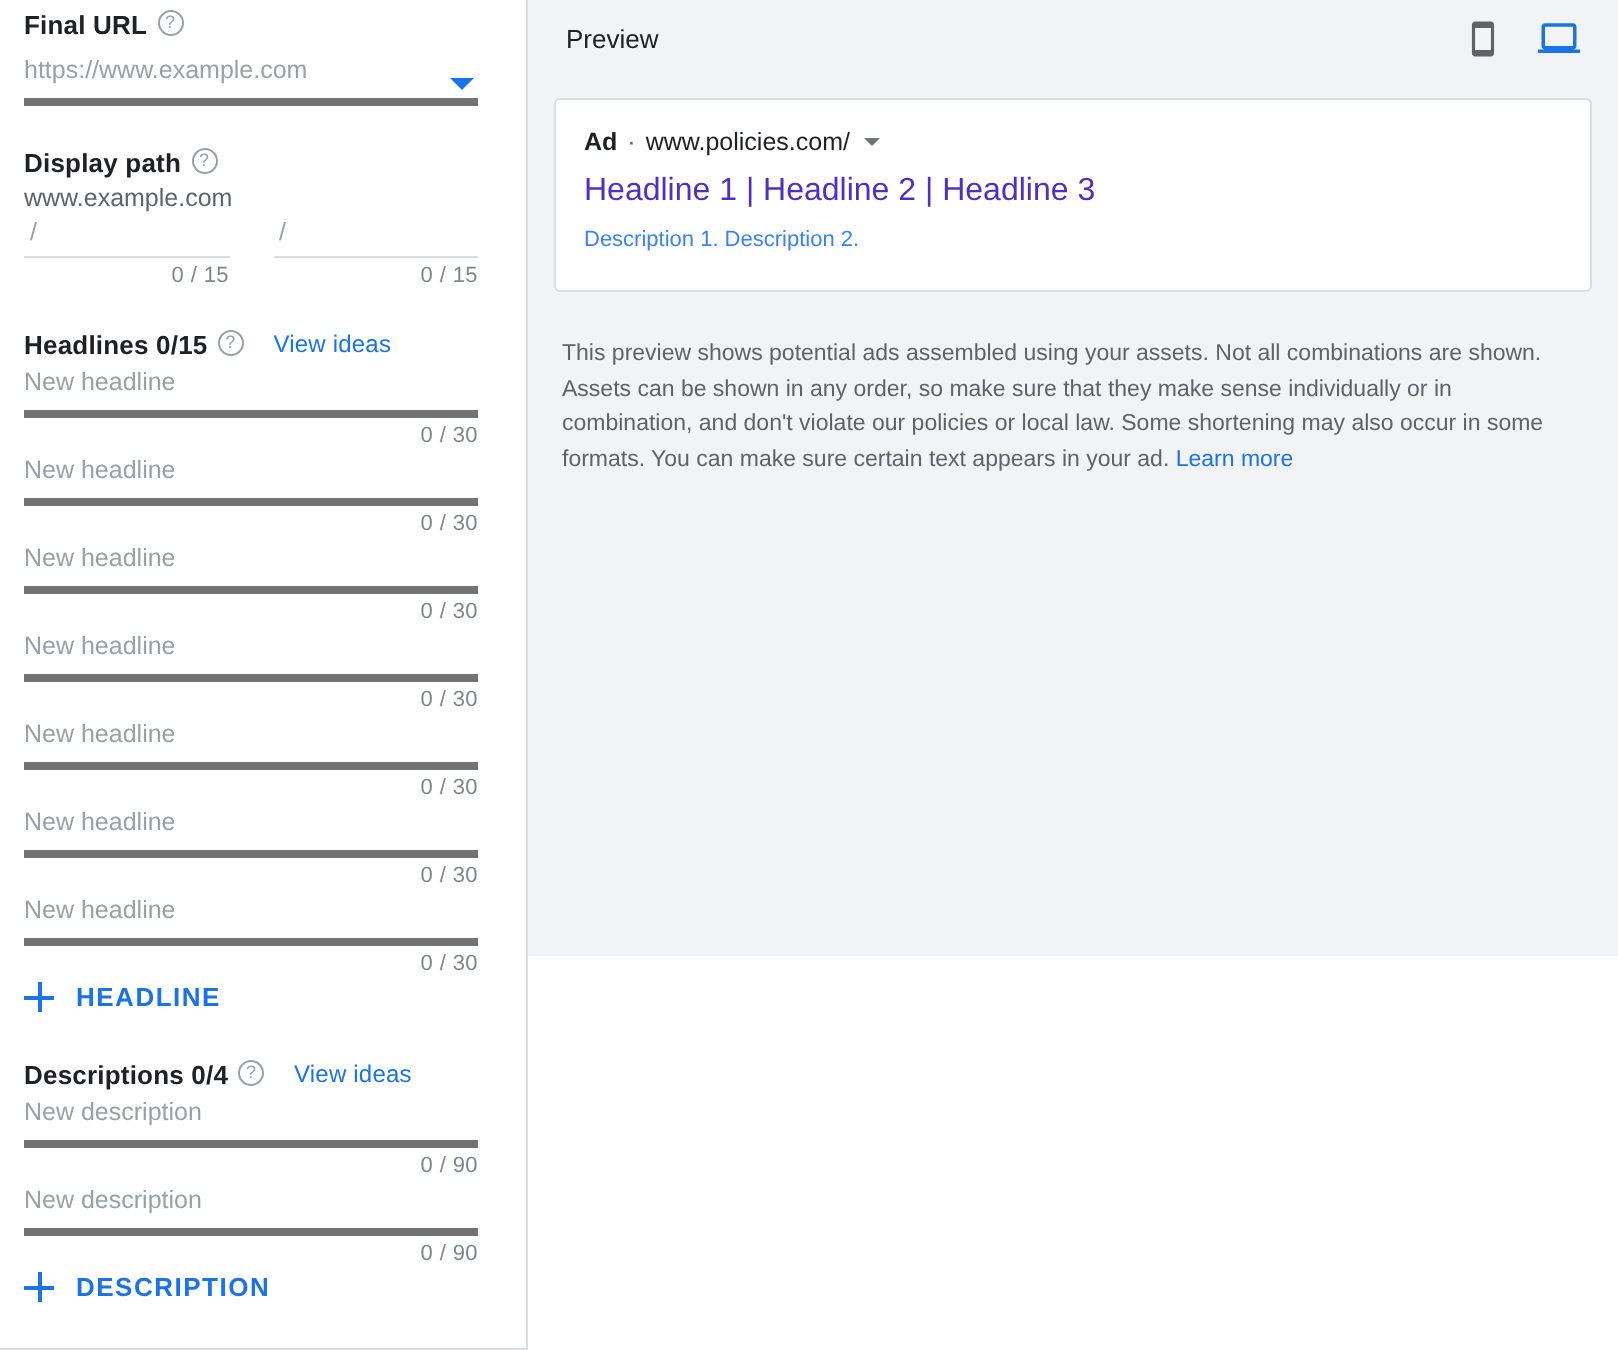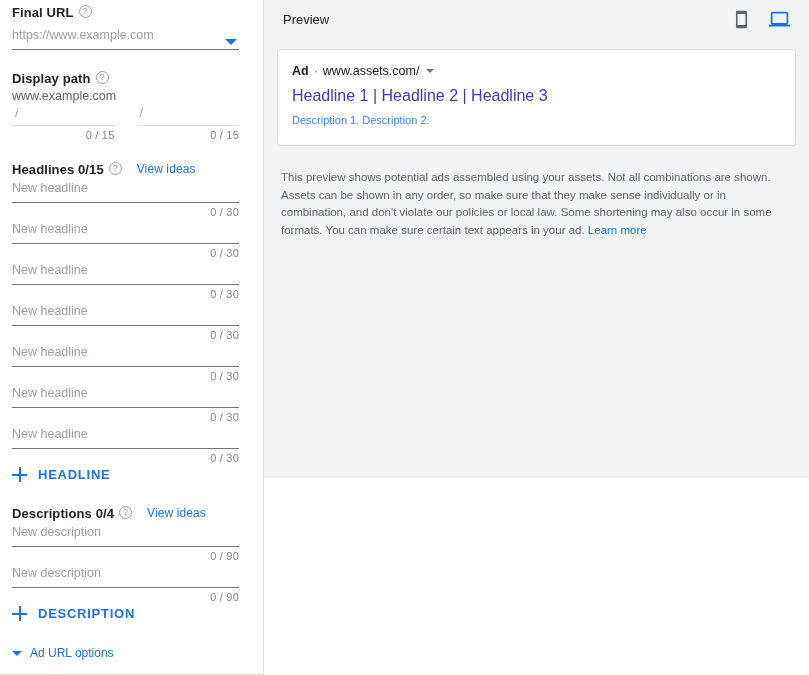--- a/index.html
+++ b/index.html
@@ -57,21 +57,21 @@
     color: #1a73e8;
     font-size: 12px;
     font-weight: normal;
     cursor: pointer;
     margin-left: 10px;
   }
 
   
   .field {
     position: relative;
-    border-bottom: 1px solid #737373;
+    border-bottom: 4px solid #737373;
   }
   .field .ph {
     font-size: 12.5px;
     color: #9aa0a6;
     padding: 2px 0 5px 0;
     min-height: 20px;
     line-height: 18px;
   }
   .counter {
     font-size: 11px;
@@ -381,21 +381,21 @@
             <path d="M20 18c1.1 0 1.99-.9 1.99-2L22 5c0-1.1-.9-2-2-2H4c-1.1 0-2 .9-2 2v11c0 1.1.9 2 2 2H0v2h24v-2h-4zM4 5h16v11H4V5z"></path>
           </svg>
         </span>
       </div>
     </div>
 
     <div class="ad-card">
       <div class="ad-line1">
         <span class="ad-badge">Ad</span>
         <span class="ad-dot">·</span>
-        <span class="ad-url">www.assets.com/</span>
+        <span class="ad-url">www.policies.com/</span>
         <span class="ad-caret"></span>
       </div>
       <div class="ad-headline">Headline 1 | Headline 2 | Headline 3</div>
       <div class="ad-desc">Description 1. Description 2.</div>
     </div>
 
     <div class="disclaimer">
       <span>This preview shows potential ads assembled using your assets. Not all combinations are shown. Assets can be shown in any order, so make sure that they make sense individually or in combination, and don't violate our policies or local law. Some shortening may also occur in some formats. You can make sure certain text appears in your ad. </span><a>Learn more</a>
     </div>
 

